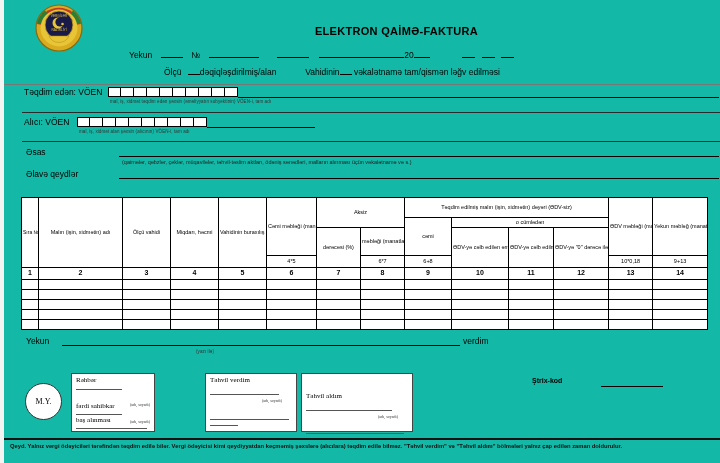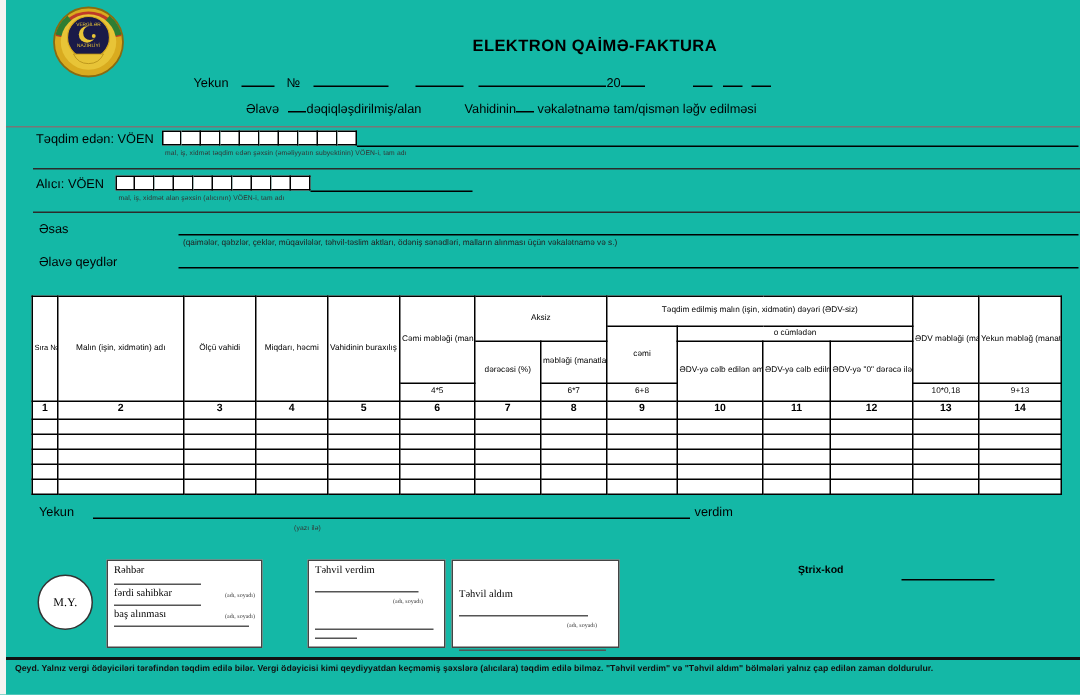--- a/index.html
+++ b/index.html
@@ -62,21 +62,21 @@
     <span class="blank" style="width:32px;margin:0 8px"></span>
     <span class="blank" style="width:85px"></span><span>20</span><span class="blank" style="width:16px"></span>
     <span style="margin-left:30px">
       <span class="blank" style="width:13px"></span>
       <span class="blank" style="width:13px;margin-left:4px"></span>
       <span class="blank" style="width:13px;margin-left:4px"></span>
     </span>
   </div>
 
   <div class="abs fs8" style="left:160px;top:66px">
-    <span>Əlavə</span>
+    <span>Ölçü</span>
     <span class="blank" style="width:12px;margin-left:4px"></span><span>dəqiqləşdirilmiş/alan</span>
     <span style="display:inline-block;width:24px"></span>
     <span>Vahidinin</span><span class="blank" style="width:12px"></span>
     <span>vəkalətnamə tam/qismən ləğv edilməsi</span>
   </div>
 
   <div class="rule" style="left:0;top:84px;width:720px;border-top-color:#777"></div>
 
   <div class="abs fs8" style="left:20px;top:87px">Təqdim edən: VÖEN</div>
   <div class="abs vboxes" style="left:104px;top:87px">
@@ -271,24 +271,24 @@
 
   <div class="abs fs8" style="left:22px;top:336px">Yekun</div>
   <div class="fill" style="left:58px;top:345px;width:398px"></div>
   <div class="abs fs8" style="left:459px;top:336px">verdim</div>
   <div class="abs tiny" style="left:192px;top:349px">(yazı ilə)</div>
 
   <div class="seal" style="left:21px;top:383px;width:37px;height:37px">
     <span>M.Y.</span>
   </div>
 
-  <div class="sigbox" style="left:67px;top:373px;width:104px;height:59px;padding:2px 4px">
+  <div class="sigbox" style="left:67px;top:373px;width:84px;height:59px;padding:2px 4px">
     <div>Rəhbər</div>
     <div class="sigline" style="width:62%;margin-top:5px"></div>
-    <div style="display:flex;justify-content:space-between;align-items:flex-end;margin-top:1px">
+    <div style="display:flex;justify-content:space-between;margin-top:12px">
       <span>fərdi sahibkar</span>
       <span class="hint">(adı, soyadı)</span>
     </div>
     <div class="sigline" style="width:62%;margin-top:4px"></div>
     <div style="display:flex;justify-content:space-between;align-items:flex-end;margin-top:1px">
       <span>baş alınması</span>
       <span class="hint">(adı, soyadı)</span>
     </div>
     <div class="sigline" style="width:96%;margin-top:4px"></div>
   </div>

